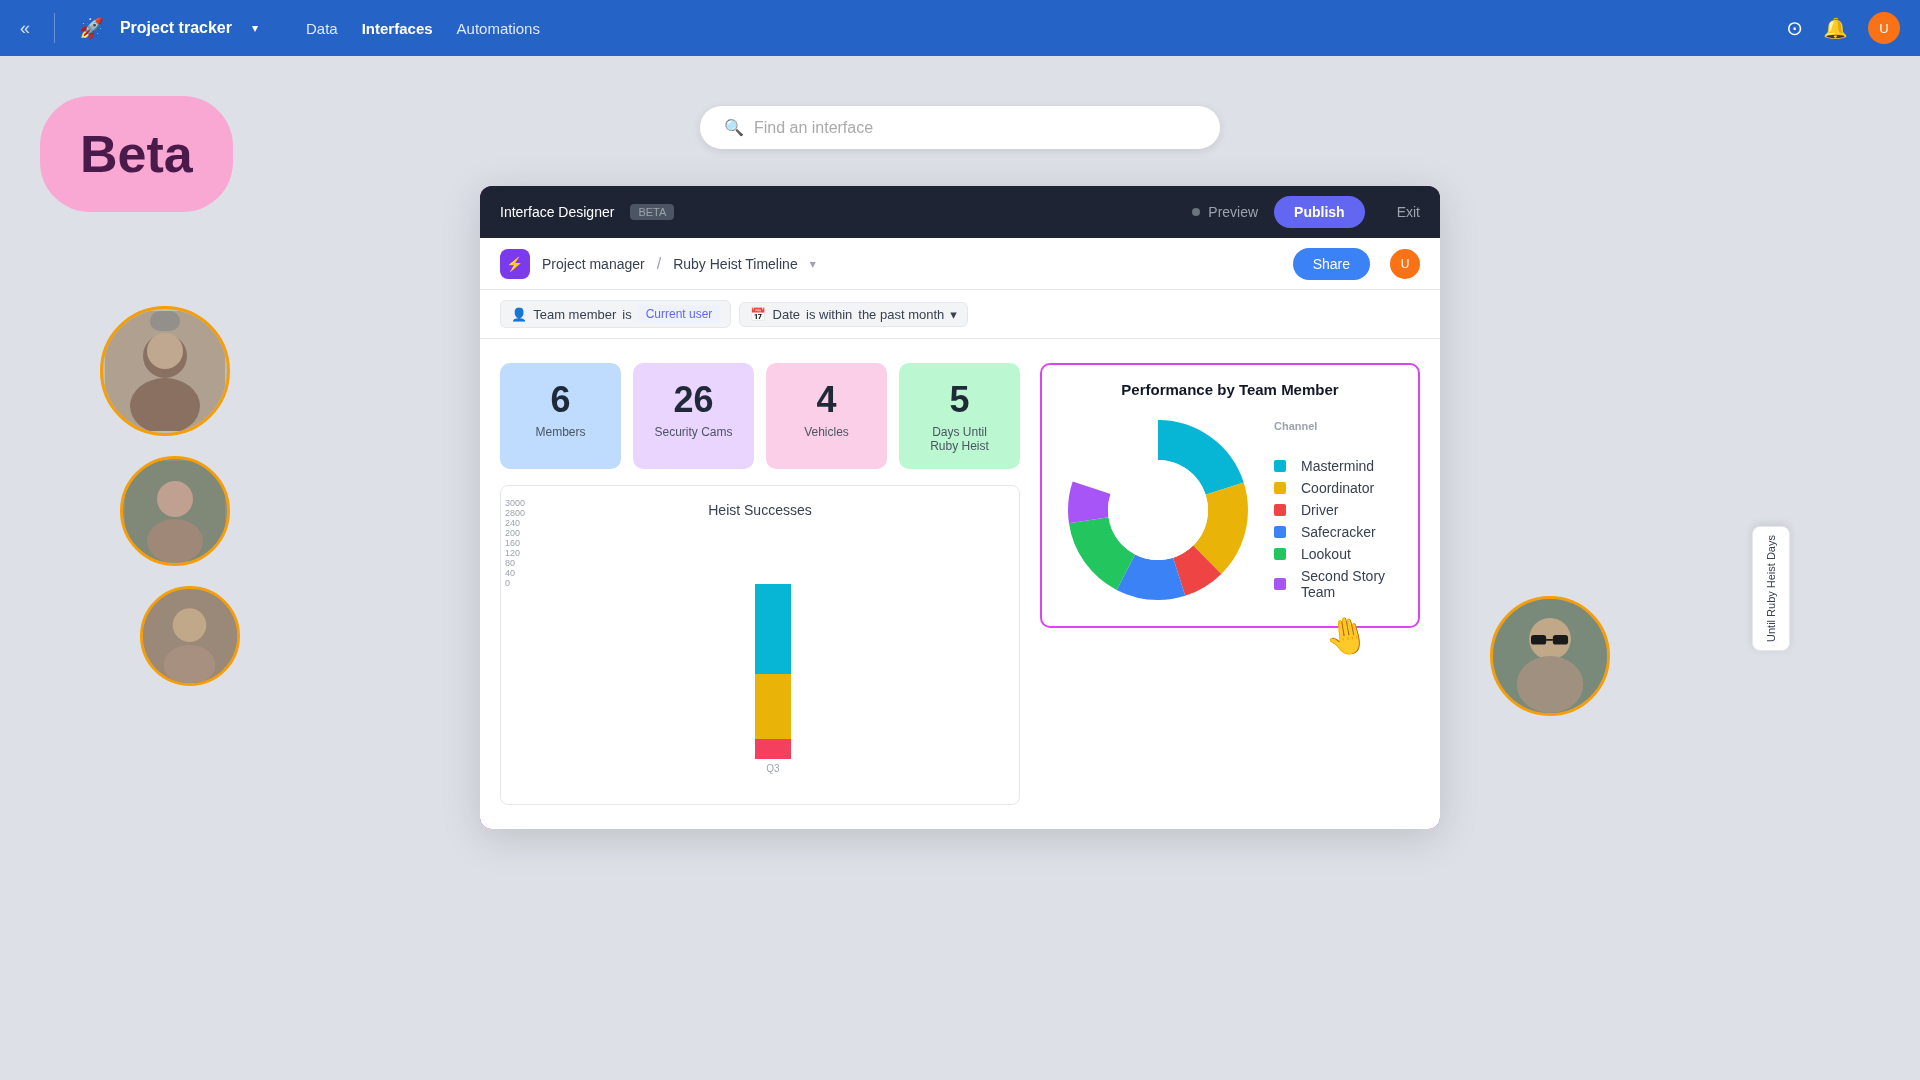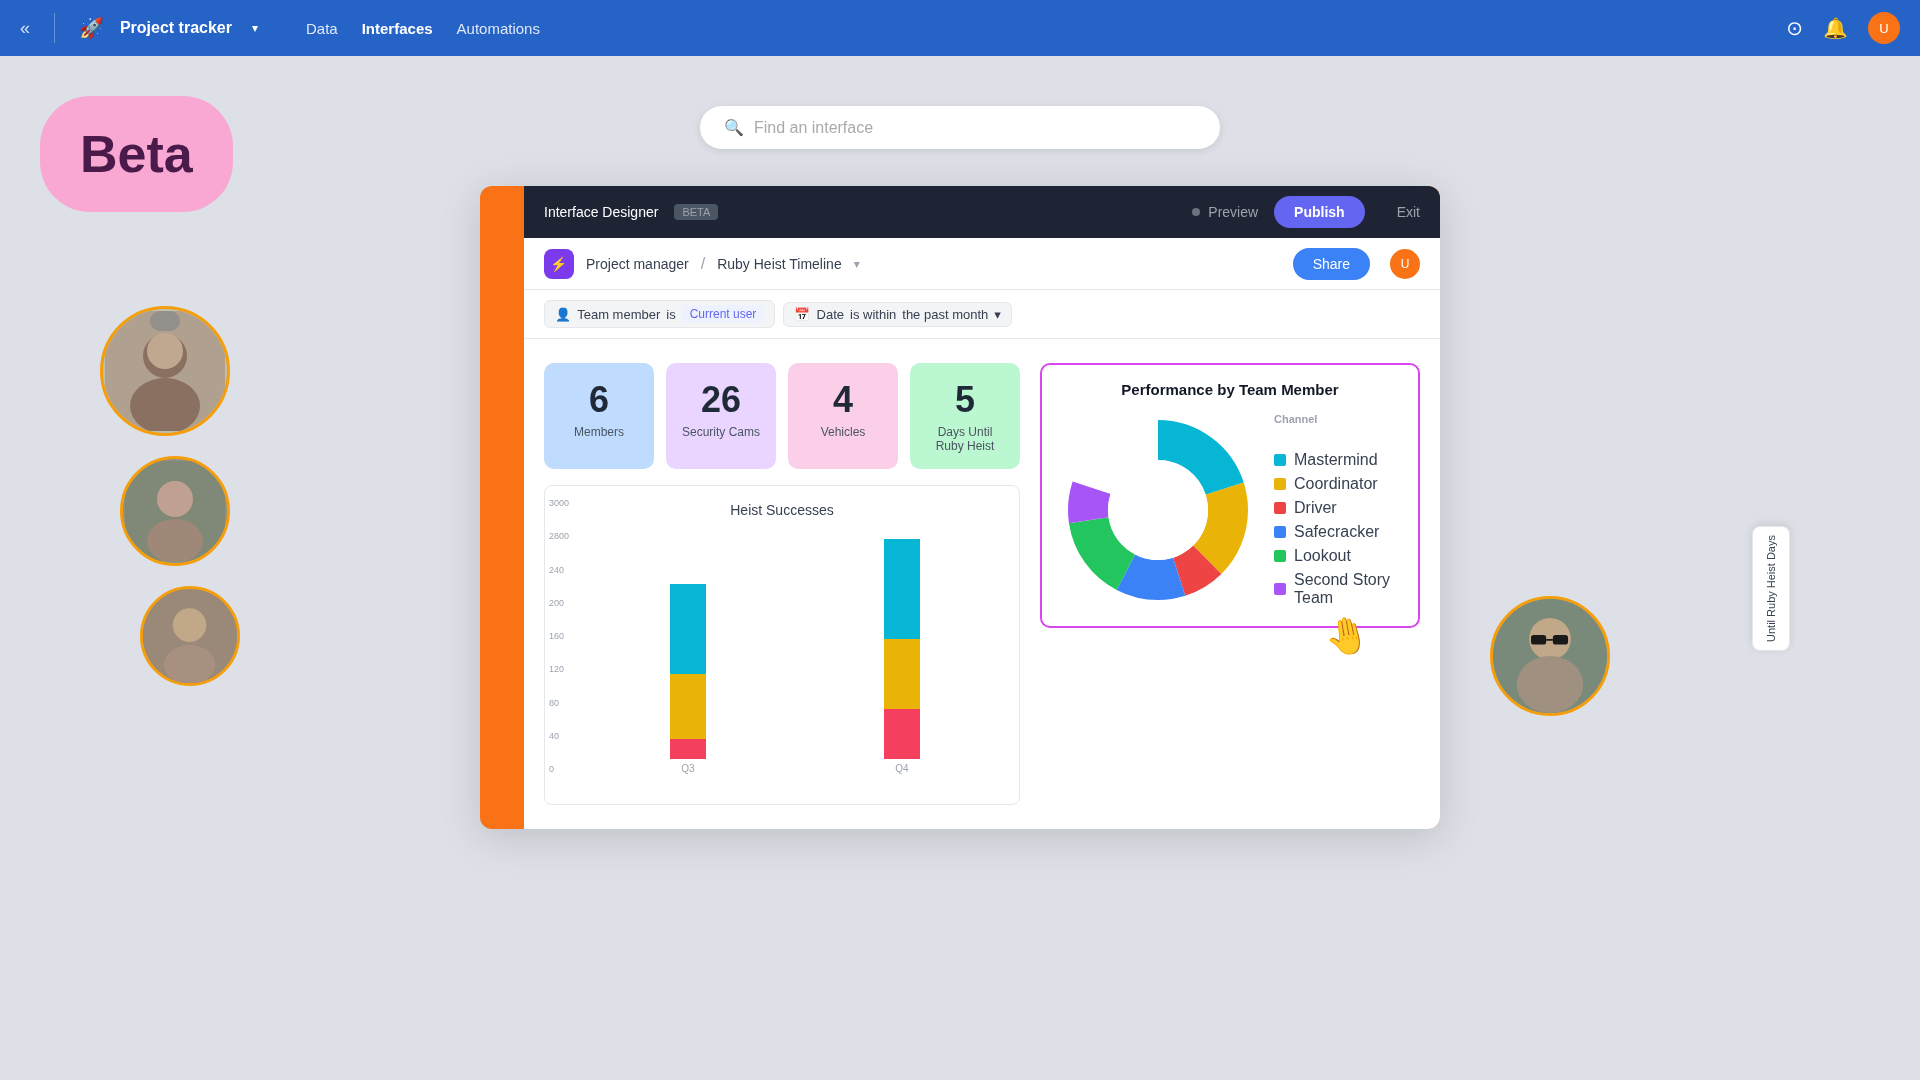--- a/index.html
+++ b/index.html
@@ -72,25 +72,24 @@
     .search-icon { color: #999; font-size: 16px; }
     .search-text { color: #aaa; font-size: 16px; }
 
     
     .designer-panel {
       position: absolute;
       top: 130px;
       left: 50%;
       transform: translateX(-50%);
       width: 960px;
-      background: #f97316;
+      background: #a21caf;
       border-radius: 12px;
       box-shadow: 0 8px 40px rgba(0,0,0,0.15);
       overflow: hidden;
-      padding-left: 44px;
     }
 
     
     .designer-toolbar {
       background: #1e2433;
       display: flex;
       align-items: center;
       padding: 0 20px;
       height: 52px;
       gap: 16px;
@@ -193,21 +192,21 @@
       background: white;
       border: 2px solid #d946ef;
       border-radius: 10px;
       padding: 16px;
       position: relative;
     }
     .perf-title { font-size: 15px; font-weight: 600; color: #111827; margin-bottom: 12px; text-align: center; }
     .donut-container { display: flex; align-items: center; gap: 16px; }
     .donut-svg { flex-shrink: 0; }
     .legend { display: flex; flex-direction: column; gap: 6px; }
-    .legend-item { display: flex; align-items: center; gap: 8px; font-size: 16px; color: #374151; }
+    .legend-item { display: flex; align-items: center; gap: 15px; font-size: 14px; color: #374151; }
     .legend-dot { width: 12px; height: 12px; border-radius: 2px; flex-shrink: 0; }
     .legend-title { font-size: 11px; color: #9ca3af; font-weight: 700; margin-bottom: 20px; }
 
     
     .avatar-left {
       position: absolute;
       left: 100px;
       top: 250px;
       display: flex;
       flex-direction: column;
@@ -259,21 +258,21 @@
     }
 
     
     .chart-y-labels {
       position: absolute;
       left: 4px;
       top: 12px;
       bottom: 30px;
       display: flex;
       flex-direction: column;
-      justify-content: space-between;
+      justify-content: flex-start;
     }
     .chart-y-label { font-size: 9px; color: #9ca3af; }
 
     
     .bars-wrapper {
       position: absolute;
       left: 36px;
       right: 10px;
       top: 12px;
       bottom: 30px;
@@ -447,28 +446,20 @@
 
             <div class="bar-col">
               <div style="display:flex;flex-direction:column;align-items:center;">
                 <div class="bar-seg" style="height:90px;background:#06b6d4;"></div>
                 <div class="bar-seg" style="height:65px;background:#eab308;"></div>
                 <div class="bar-seg" style="height:20px;background:#f43f5e;"></div>
               </div>
               <span class="bar-xlabel">Q3</span>
             </div>
 
-            <div class="bar-col">
-              <div style="display:flex;flex-direction:column;align-items:center;">
-                <div class="bar-seg" style="height:100px;background:#06b6d4;"></div>
-                <div class="bar-seg" style="height:70px;background:#eab308;"></div>
-                <div class="bar-seg" style="height:50px;background:#f43f5e;"></div>
-              </div>
-              <span class="bar-xlabel">Q4</span>
-            </div>
           </div>
         </div>
       </div>
 
       <div class="right-stats">
 
         <div class="perf-card">
           <div class="perf-title">Performance by Team Member</div>
           <div class="donut-container">
 

